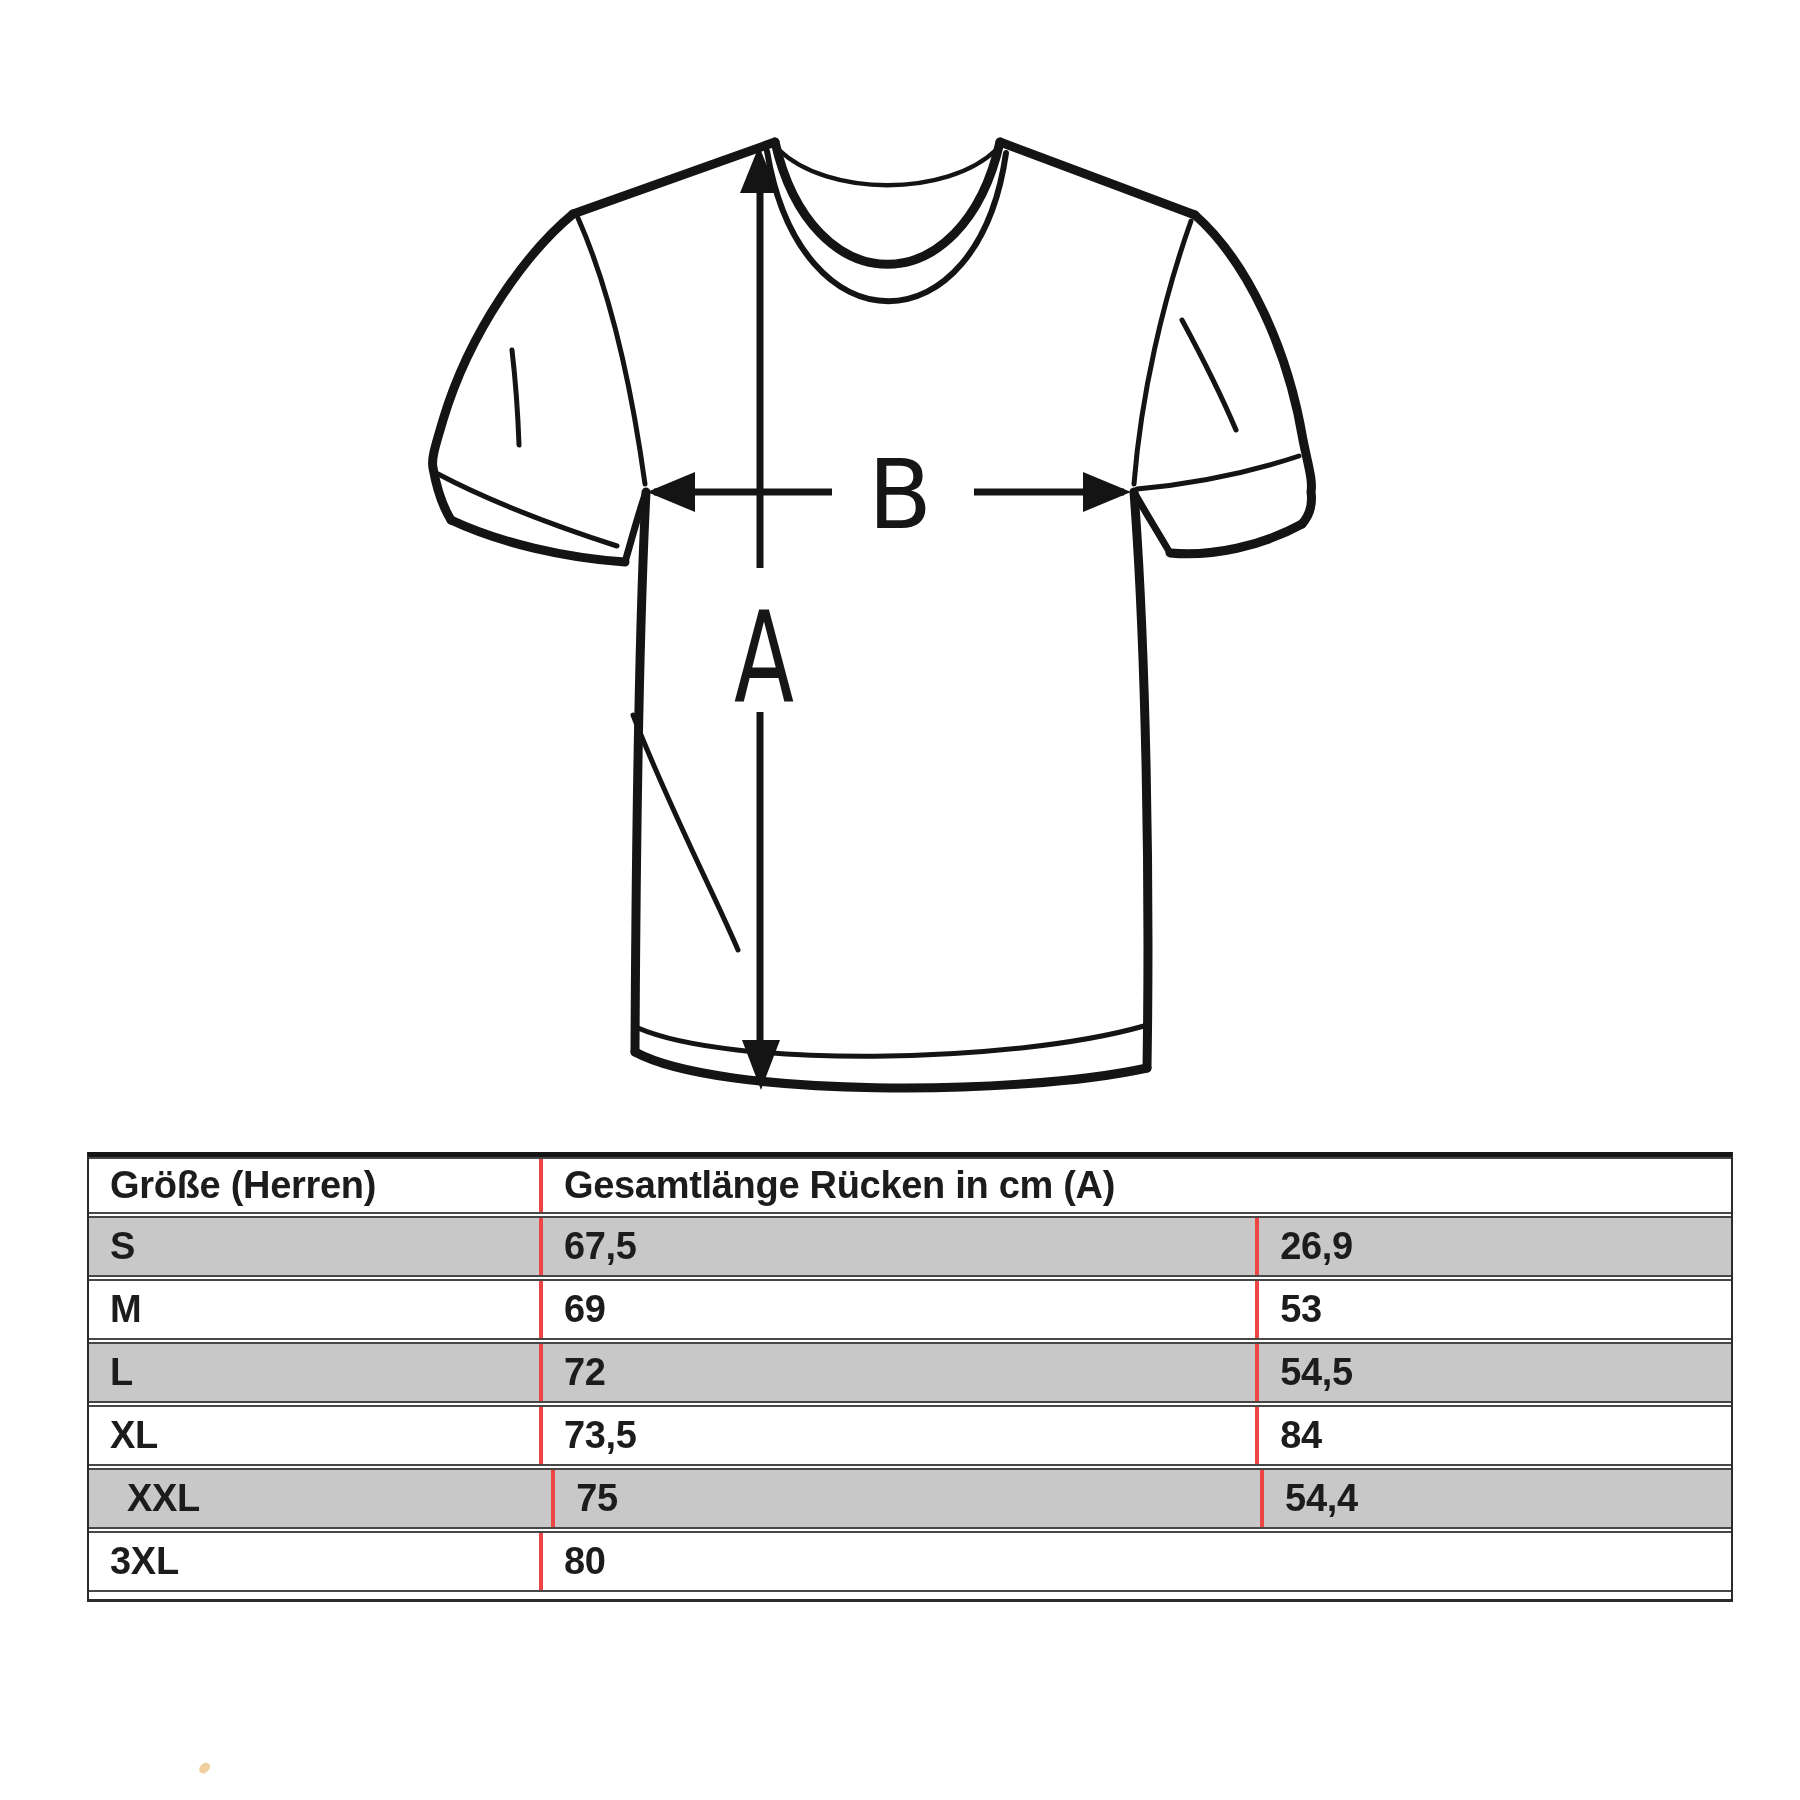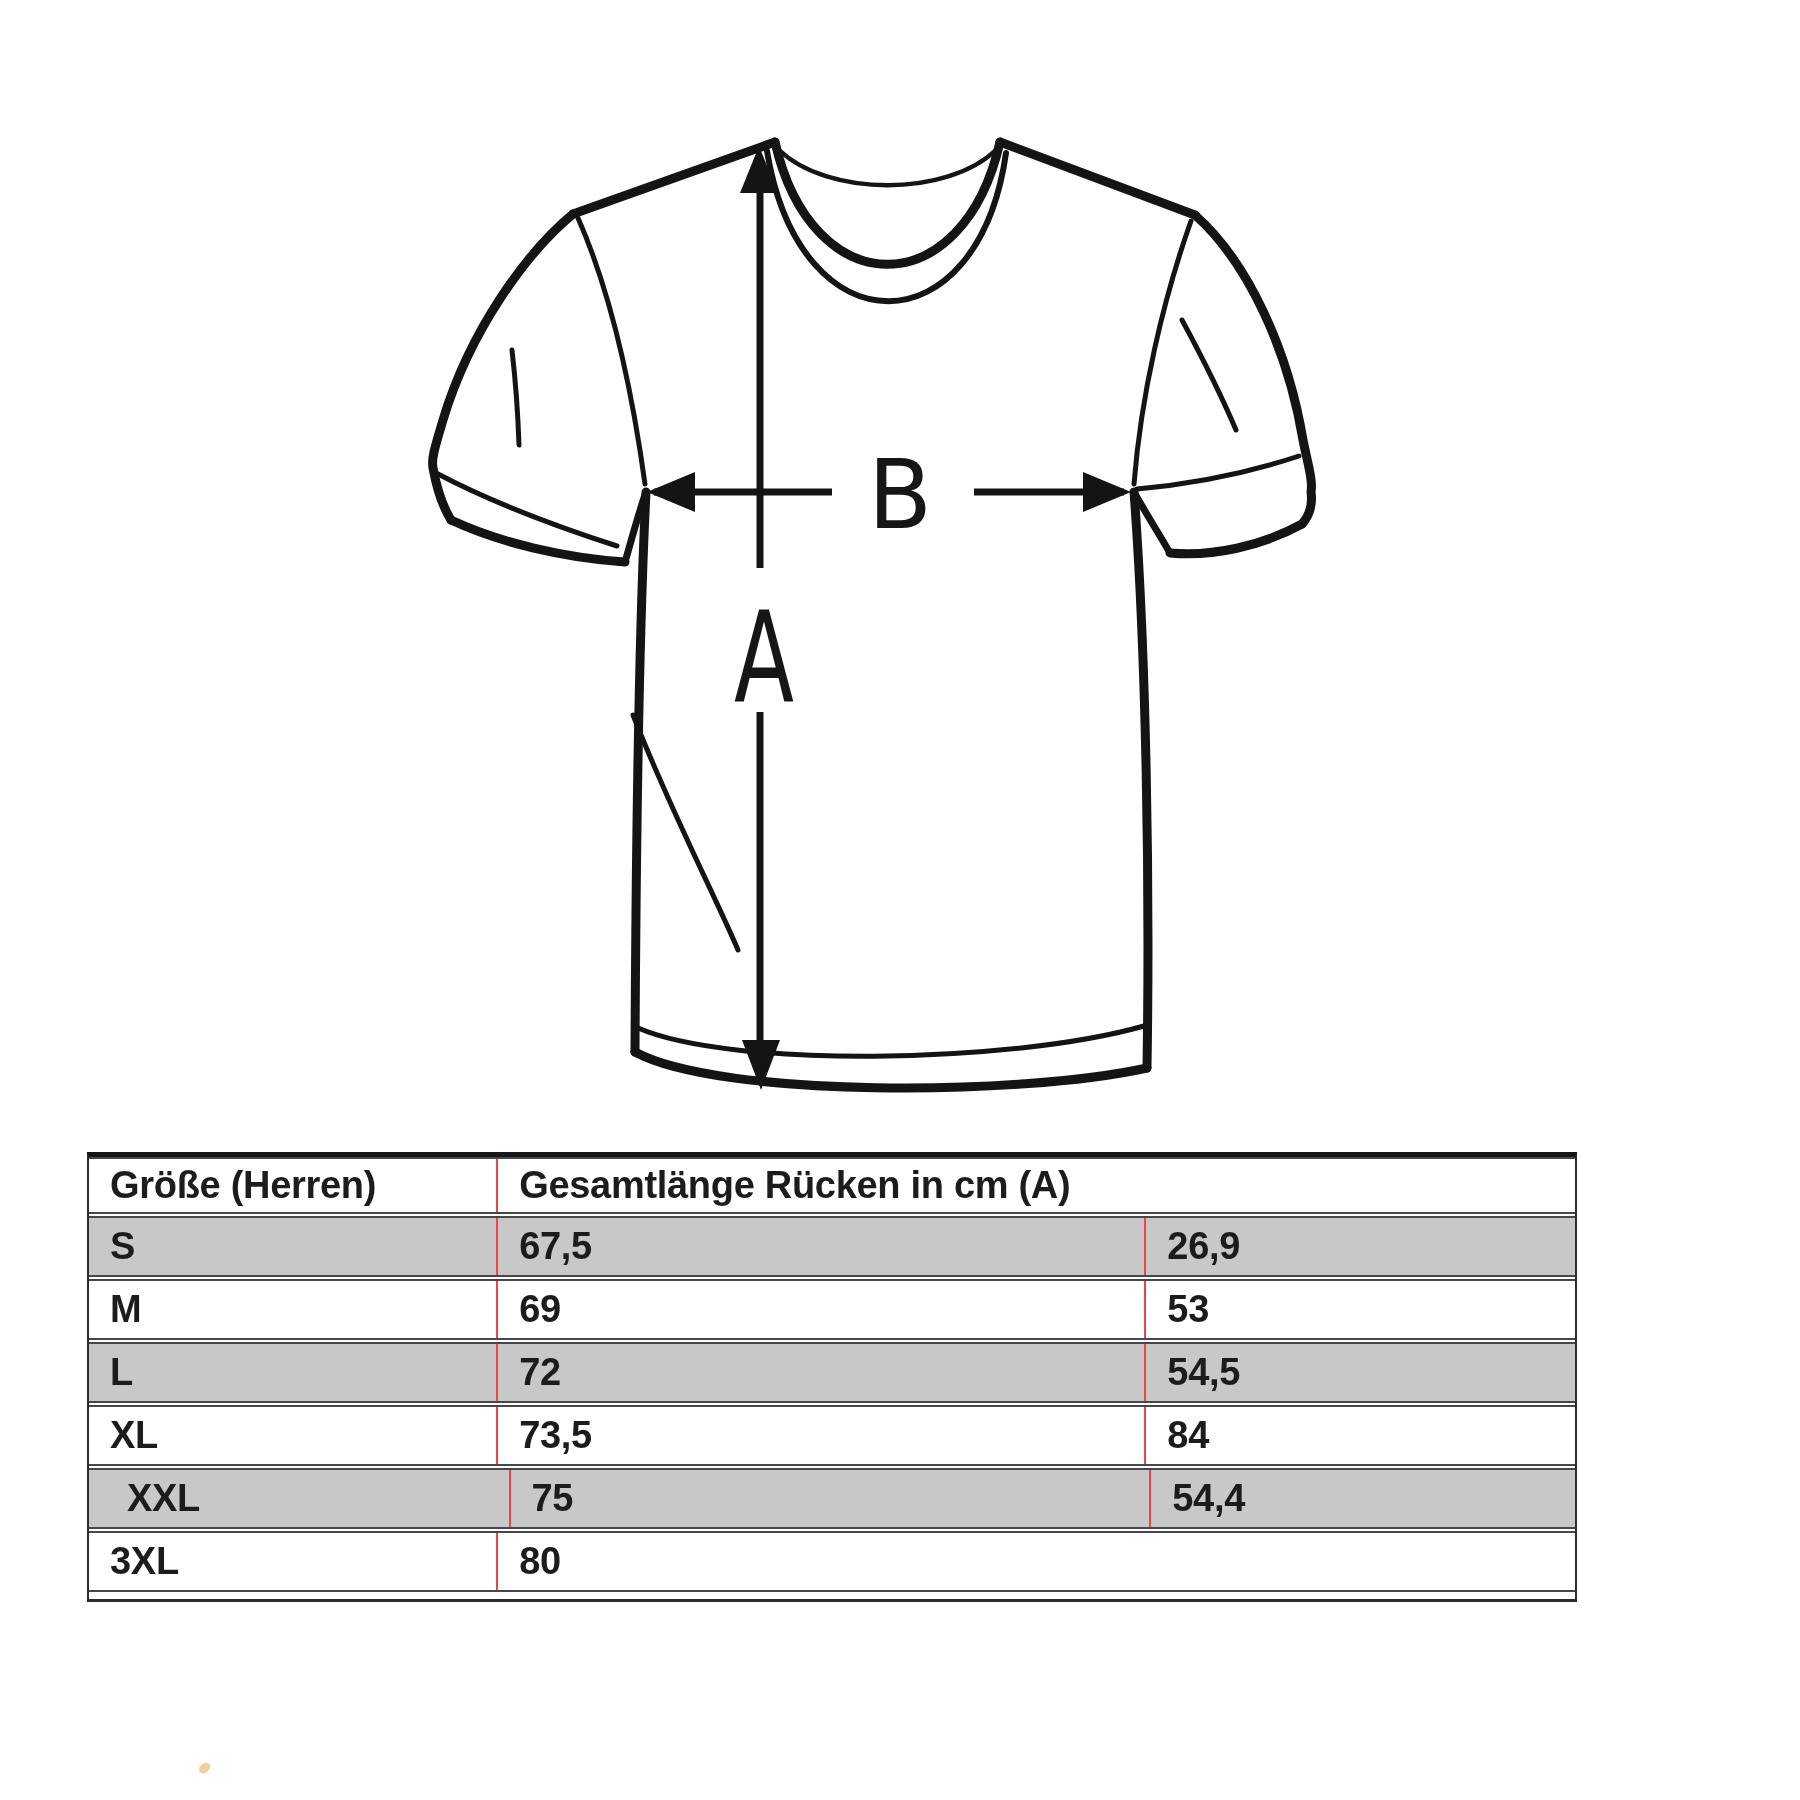--- a/index.html
+++ b/index.html
@@ -4,39 +4,39 @@
 <style>
   html,body { margin:0; padding:0; background:#ffffff; }
   .canvas {
     position:relative; width:1800px; height:1800px; background:#ffffff;
     overflow:hidden; font-family:"Liberation Sans", sans-serif;
   }
   .diagram-svg { position:absolute; left:0; top:0; }
 
   
   .size-table {
-    position:absolute; left:87px; top:1152px; width:1490px;
+    position:absolute; left:87px; top:1152px; width:1646px;
     background:#ffffff; box-sizing:border-box;
     border:2px solid #2b2b2b; border-top:5px solid #161616; border-bottom:3px solid #2b2b2b;
   }
   .trow {
     display:grid; grid-template-columns:451fr 718fr 477fr;
     border-top:2px solid #474747; border-bottom:2px solid #474747;
     margin-bottom:2px; background:#ffffff;
   }
   .trow:last-child { margin-bottom:7px; }
   .trow.shaded { background:#c8c8c8; }
   .tcell {
     min-height:57px; display:flex; align-items:center;
     padding-left:21px; box-sizing:border-box;
     font-size:38px; font-weight:bold; color:#1c1c1c; letter-spacing:-0.3px;
     white-space:nowrap; overflow:hidden;
   }
   .trow.header .tcell { min-height:53px; }
-  .tcell + .tcell { border-left:2px solid #ef4444; }
+  .tcell + .tcell { border-left:4px solid #ef4444; }
 
   
   .stray-mark {
     position:absolute; left:200px; top:1762px; width:9px; height:12px;
     border-radius:60% 40% 55% 45%; transform:rotate(35deg); opacity:0.75;
   }
 </style>
 </head>
 <body>
 

